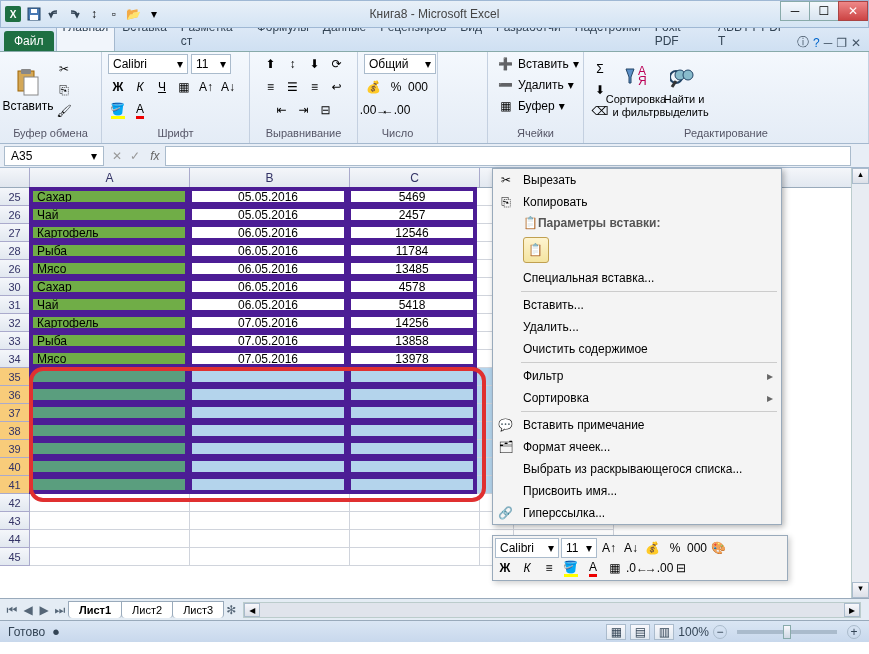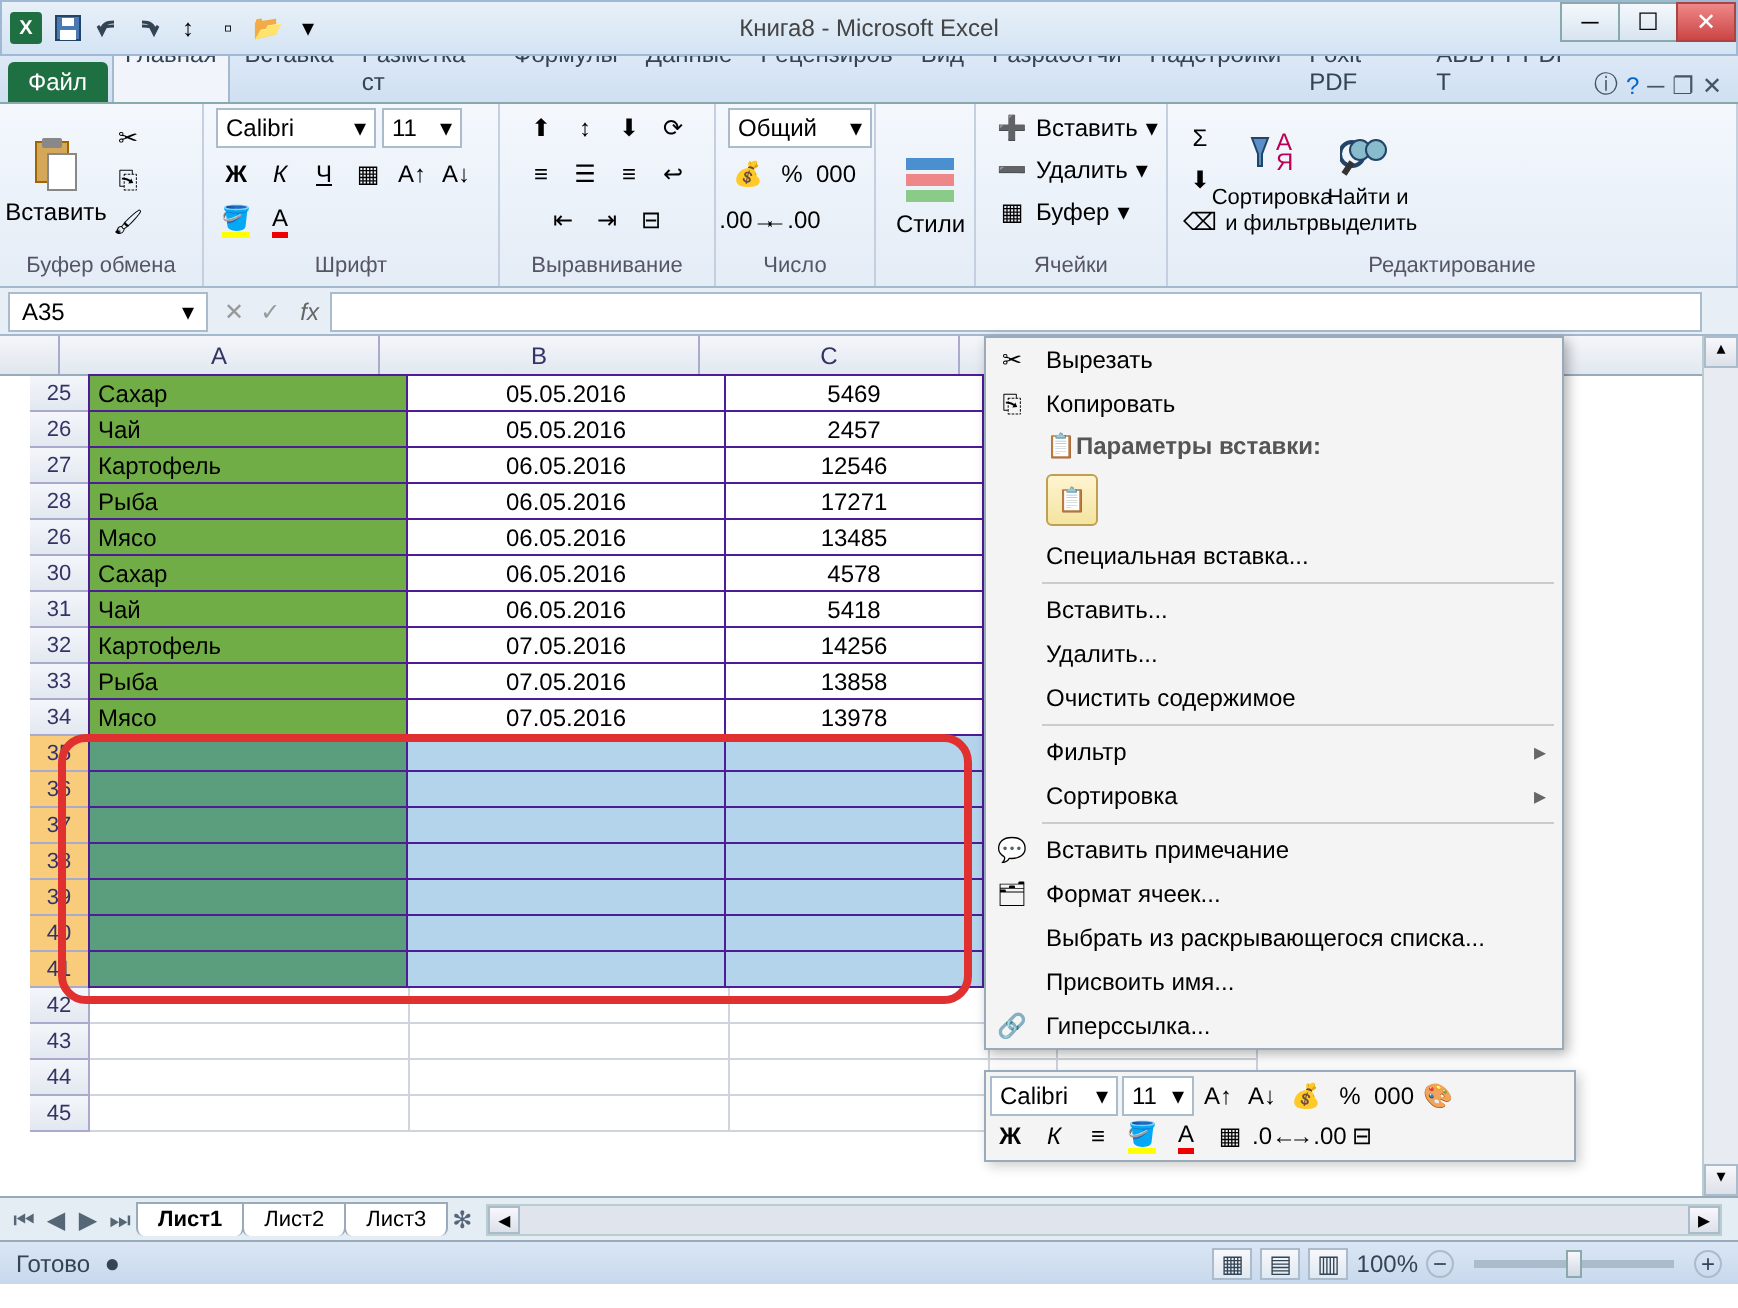--- a/index.html
+++ b/index.html
@@ -43,23 +43,23 @@
 .fbar .namebox { width: 100px; border: 1px solid #abc; background: #fff; padding: 2px 6px; margin: 0 4px; display: flex; justify-content: space-between; align-items: center; }
 .fbar .fx { padding: 0 6px; font-style: italic; color: #666; }
 .fbar .formula-input { flex: 1; border: 1px solid #abc; background: #fff; height: 20px; margin-right: 18px; padding: 2px 4px; }
 
 
 .gridwrap { position: relative; height: 430px; overflow: hidden; background: #fff; }
 .colheads { display: flex; height: 20px; background: linear-gradient(#f4f6fa,#e2e8f0); border-bottom: 1px solid #9ab; }
 .colheads .corner { width: 30px; border-right: 1px solid #aac; background: linear-gradient(#f4f6fa,#e0e6ee); }
 .colheads .ch { border-right: 1px solid #aac; text-align: center; color: #336; display: flex; align-items: center; justify-content: center; cursor: pointer; }
 .row { display: flex; height: 18px; }
-.row .rh { width: 30px; background: linear-gradient(#f4f6fa,#e2e8f0); border-right: 1px solid #aac; border-bottom: 1px solid #aac; text-align: center; font-size: 11px; color: #336; display: flex; align-items: center; justify-content: center; cursor: pointer; margin-left: 15px; }
+.row .rh { width: 30px; background: linear-gradient(#f4f6fa,#e2e8f0); border-right: 1px solid #aac; border-bottom: 1px solid #aac; text-align: center; font-size: 11px; color: #336; display: flex; align-items: center; justify-content: center; cursor: pointer; }
 .row .cell { border-right: 1px solid #d0d4dc; border-bottom: 1px solid #d0d4dc; padding: 0 4px; overflow: hidden; white-space: nowrap; display: flex; align-items: center; }
-.cell.bordered { border: 1px solid #4c1d95; margin: -1px 0 0 -1px; }
+.cell.bordered { border: 4px solid #4c1d95; margin: -1px 0 0 -1px; }
 .cell.green { background: #70ad47; }
 .cell.center { justify-content: center; }
 .selected .cell { background: #b4d4ec; }
 .selected .cell.green { background: #5a9e7e; }
 .selected .rh { background: #f8cc7a; }
 
 .red-highlight { position: absolute; border: 4px solid #e03030; border-radius: 14px; pointer-events: none; }
 
 
 .ctxmenu { position: absolute; background: #f4f4f4; border: 1px solid #9ab; box-shadow: 2px 2px 6px rgba(0,0,0,0.3); width: 290px; z-index: 100; }
@@ -248,32 +248,20 @@
       </div>
       <div class="btnrow">
         <div class="minibtn">.00→</div>
         <div class="minibtn">←.00</div>
       </div>
     </div>
     <div class="gtitle">Число</div>
   </div>
 
   <div class="rgroup" style="width:50px">
-    <div class="body">
-      <div class="rbtn rbtn-big">
-        <div class="rico">
-            <svg width="28" height="28">
-              <rect x="2" y="4" width="24" height="6" fill="#4a90d0"></rect>
-              <rect x="2" y="12" width="24" height="6" fill="#e88"></rect>
-              <rect x="2" y="20" width="24" height="6" fill="#8c8"></rect>
-            </svg>
-          </div>
-        <span>Стили</span>
-      </div>
-    </div>
     <div class="gtitle"></div>
   </div>
 
   <div class="rgroup" style="width:96px">
     <div class="body" style="flex-direction:column;gap:1px;align-items:flex-start">
       <div class="rbtn" style="flex-direction:row;gap:4px">
           <span class="rico">➕</span>
           <span>Вставить</span>
           <span>▾</span>
         </div>
@@ -370,21 +358,21 @@
         <div class="cell bordered green" style="width: 160px;">Картофель</div>
         <div class="cell bordered center" style="width: 160px;">06.05.2016</div>
         <div class="cell bordered center" style="width: 130px;">12546</div>
         <div class="cell" style="width: 34px;"></div>
         <div class="cell" style="width: 100px;"></div>
       </div>
       <div class="row">
         <div class="rh">28</div>
         <div class="cell bordered green" style="width: 160px;">Рыба</div>
         <div class="cell bordered center" style="width: 160px;">06.05.2016</div>
-        <div class="cell bordered center" style="width: 130px;">17271</div>
+        <div class="cell bordered center" style="width: 130px;">11784</div>
         <div class="cell" style="width: 34px;"></div>
         <div class="cell" style="width: 100px;"></div>
       </div>
       <div class="row">
         <div class="rh">26</div>
         <div class="cell bordered green" style="width: 160px;">Мясо</div>
         <div class="cell bordered center" style="width: 160px;">06.05.2016</div>
         <div class="cell bordered center" style="width: 130px;">13485</div>
         <div class="cell" style="width: 34px;"></div>
         <div class="cell" style="width: 100px;"></div>

